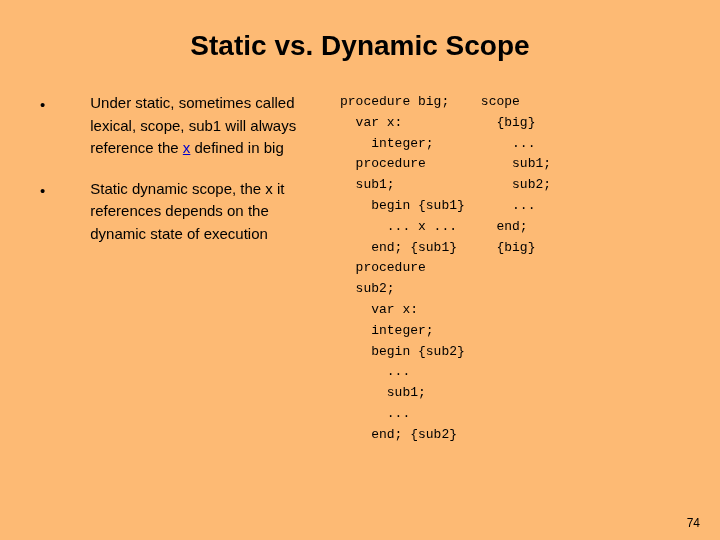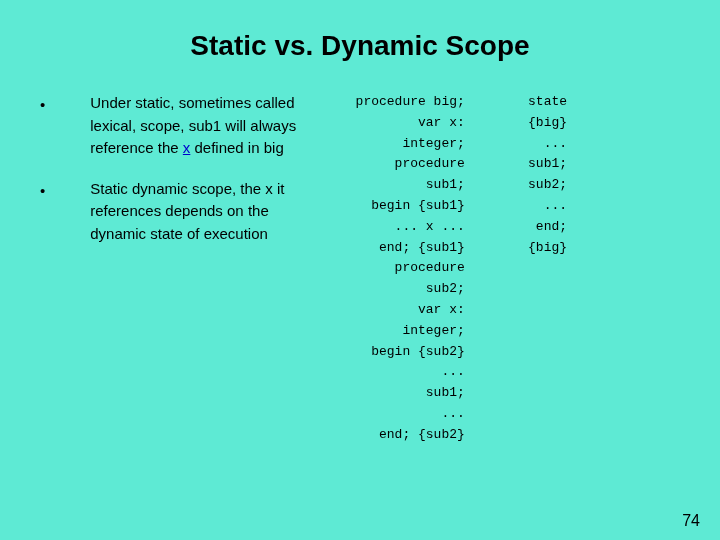--- a/index.html
+++ b/index.html
@@ -13,21 +13,21 @@
       height: 540px;
       background: #ffffff;
       font-family: Arial, Helvetica, sans-serif;
       overflow: hidden;
       position: relative;
     }
 
     .slide {
       width: 720px;
       height: 540px;
-      background: #5eead4;
+      background: #fdba74;
       padding: 30px 40px 20px 40px;
       position: relative;
     }
 
     .title {
       text-align: center;
       font-size: 28px;
       font-weight: bold;
       color: #000000;
       margin-bottom: 30px;
@@ -64,44 +64,43 @@
     }
 
     .highlight-x {
       color: #0000cc;
       text-decoration: underline;
     }
 
     .code-area {
       display: flex;
       flex-direction: row;
-      gap: 32px;
+      gap: 16px;
       flex: 1;
       font-family: 'Courier New', Courier, monospace;
       font-size: 13px;
       color: #000000;
       line-height: 1.6;
-      text-align: right;
     }
 
     .code-block-left {
       flex: 0 0 auto;
       white-space: pre;
     }
 
     .code-block-right {
       flex: 0 0 auto;
       white-space: pre;
     }
 
     .page-number {
       position: absolute;
       bottom: 10px;
       right: 20px;
-      font-size: 16px;
+      font-size: 12px;
       color: #000000;
     }
   </style>
 </head>
 <body>
 
 <div class="slide">
   <div class="title">Static vs. Dynamic Scope</div>
 
   <div class="content-area">
@@ -131,21 +130,21 @@
     end; {sub1}
   procedure
   sub2;
     var x:
     integer;
     begin {sub2}
       ...
       sub1;
       ...
     end; {sub2}</div>
-      <div class="code-block-right">state
+      <div class="code-block-right">scope
   {big}
     ...
     sub1;
     sub2;
     ...
   end;
   {big}</div>
     </div>
   </div>
 

